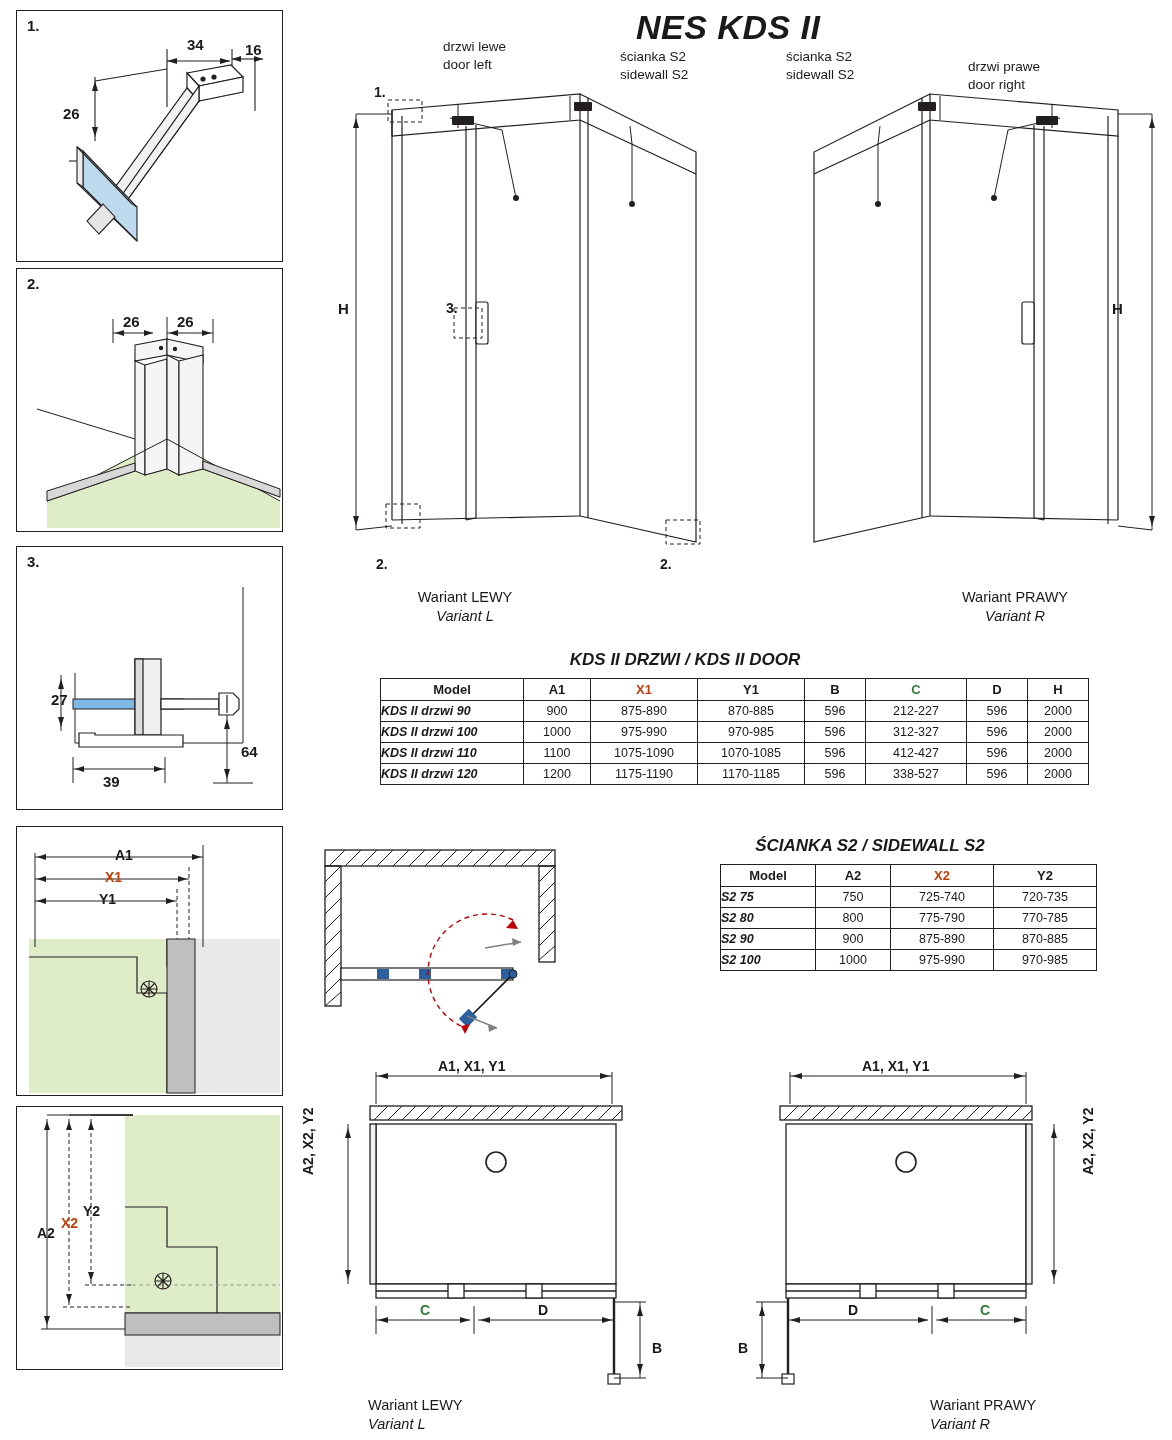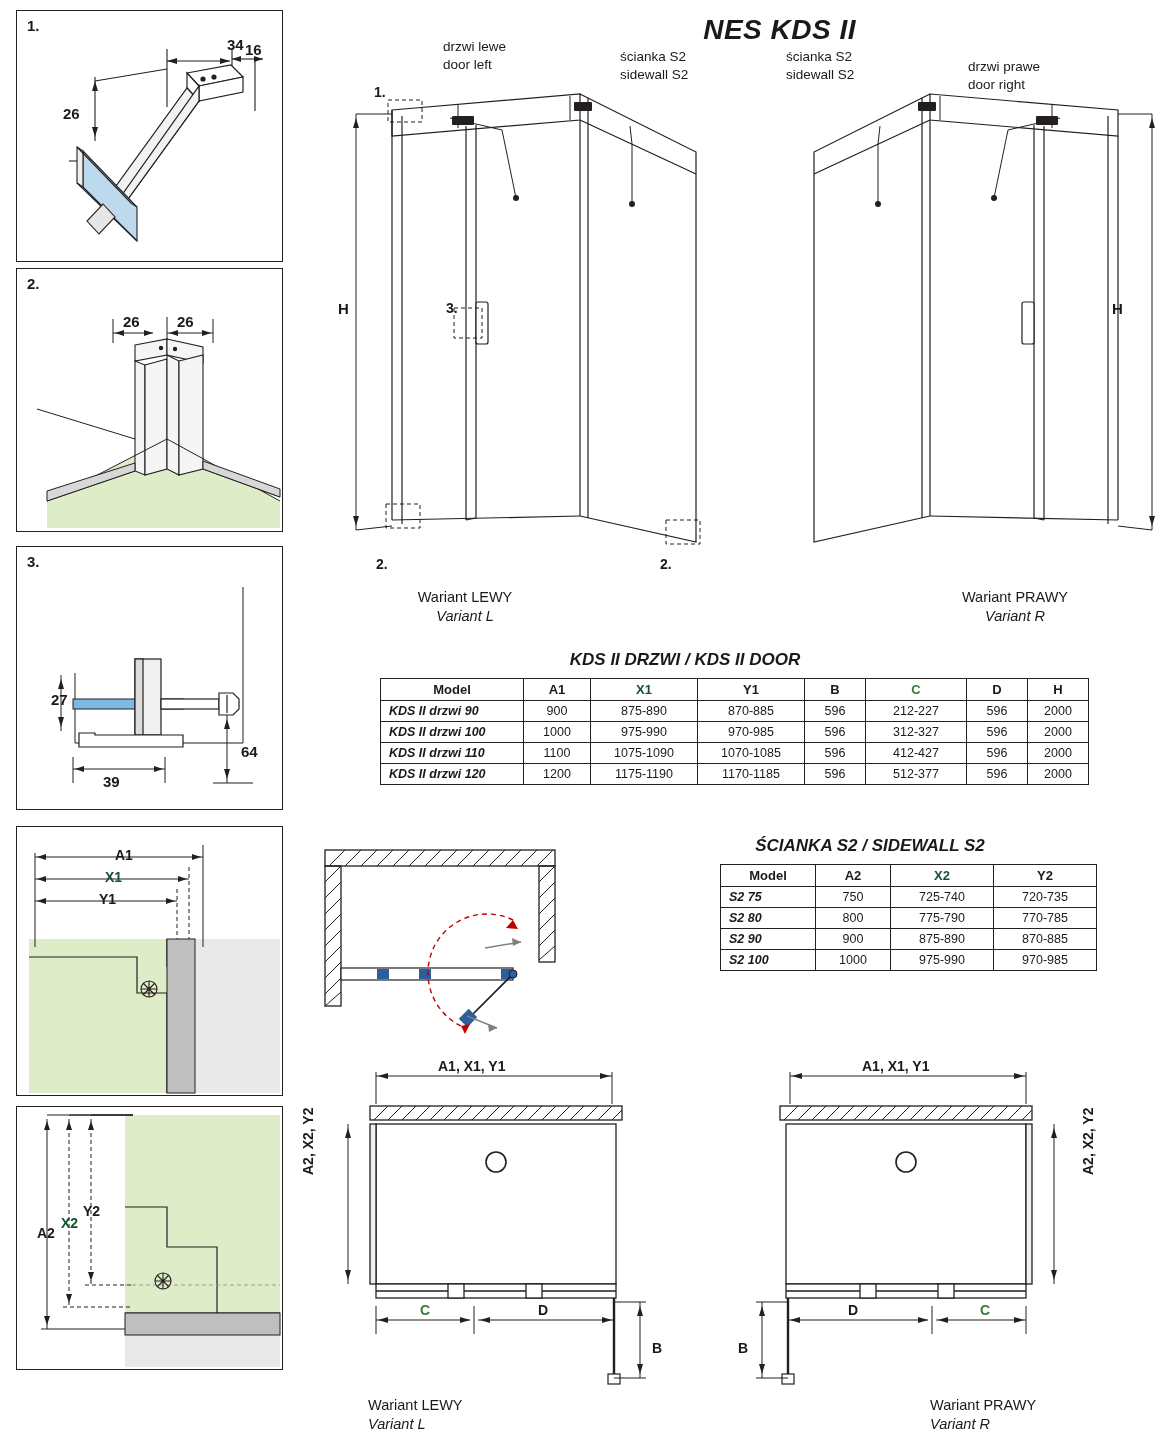--- a/index.html
+++ b/index.html
@@ -7,22 +7,22 @@
     width:1172px;height:1440px;position:relative;
     background:#ffffff;
     font-family:"Liberation Sans", sans-serif;
     color:#1a1a1a;
     overflow:hidden;
   }
   .abs{position:absolute;}
 
   
   #main-title{
-    left:636px;top:14px;width:220px;text-align:right;
-    font-size:28px;font-weight:bold;font-style:italic;letter-spacing:.5px;
+    left:636px;top:8px;width:220px;text-align:left;
+    font-size:34px;font-weight:bold;font-style:italic;letter-spacing:.5px;
   }
 
   
   .panel{border:1px solid #231f20;background:#fff;}
   .panel-num{font-size:15px;font-weight:bold;}
 
   
   .lbl{font-size:13.5px;line-height:1.25;}
   .dim{font-size:15px;font-weight:bold;}
   .dim-sm{font-size:14px;font-weight:bold;}
@@ -31,23 +31,23 @@
   table{border-collapse:collapse;}
   .tbl td,.tbl th{
     border:1px solid #231f20;
     font-size:12.5px;
     text-align:center;
     padding:3px 4px;
     background:#fff;
     white-space:nowrap;
   }
   .tbl th{font-weight:bold;font-size:13px;}
-  .tbl td.model{font-weight:bold;font-style:italic;text-align:left;padding-left:8px;}
+  .tbl td.model{font-weight:bold;font-style:italic;text-align:left;padding-left:0;}
   .tbl th.model{text-align:center;}
-  .red{color:#14532d;}
+  .red{color:#c2410c;}
   .green{color:#2e7d32;}
   .tbl-title{
     font-size:17px;font-weight:bold;font-style:italic;text-align:center;
   }
 
   
   svg{display:block;overflow:visible;}
   .variant-cap{font-size:14.5px;text-align:center;line-height:1.3;}
   .variant-cap .it{font-style:italic;}
 </style>
@@ -103,21 +103,21 @@
       <path d="M60,136 L114,192 L120,196" fill="none"></path>
       <path d="M60,172 L120,230" fill="none"></path>
       <path d="M52,150 L60,150" fill="none"></path>
     </g>
 
     <g stroke="#231f20" stroke-width="1.1" fill="#e6e6e6">
       <polygon points="86,193 98,206 82,223 70,210"></polygon>
     </g>
   </svg>
   <div class="abs panel-num" style="left:10px;top:6px;">1.</div>
-  <div class="abs dim" style="left:170px;top:25px;margin-left:40px;">34</div>
+  <div class="abs dim" style="left:170px;top:25px;">34</div>
   <div class="abs dim" style="left:228px;top:30px;">16</div>
   <div class="abs dim" style="left:46px;top:94px;">26</div>
 </div>
 
 <div class="abs panel" style="left:16px;top:268px;width:265px;height:262px;">
   <svg width="263" height="260" viewBox="0 0 263 260">
 
     <polygon points="30,232 150,170 263,232 263,259 30,259" fill="#dfecc8" stroke="none"></polygon>
 
     <polygon points="0,150 150,170 150,100 0,95" fill="#ffffff" stroke="none"></polygon>
@@ -481,21 +481,21 @@
       <td>412-427</td>
       <td>596</td>
       <td>2000</td>
     </tr>
     <tr>
       <td class="model">KDS II drzwi 120</td>
       <td>1200</td>
       <td>1175-1190</td>
       <td>1170-1185</td>
       <td>596</td>
-      <td>512-377</td>
+      <td>338-527</td>
       <td>596</td>
       <td>2000</td>
     </tr>
   </tbody>
 </table>
 
 <div class="abs" style="left:315px;top:840px;width:260px;height:210px;">
   <svg width="260" height="210" viewBox="0 0 260 210">
 
     <g stroke="#231f20" stroke-width="1.3" fill="none">

